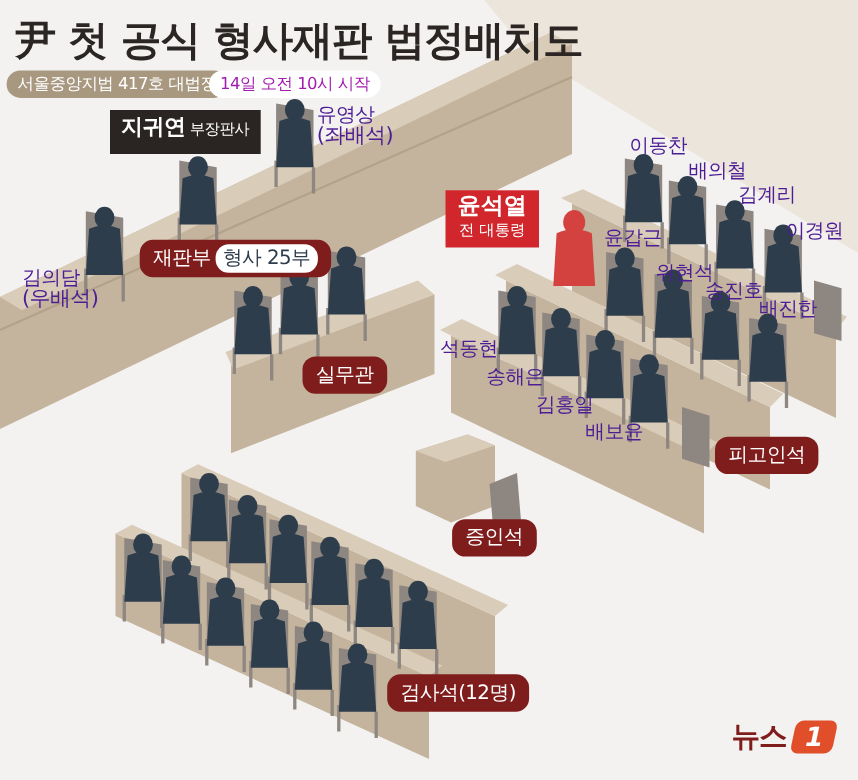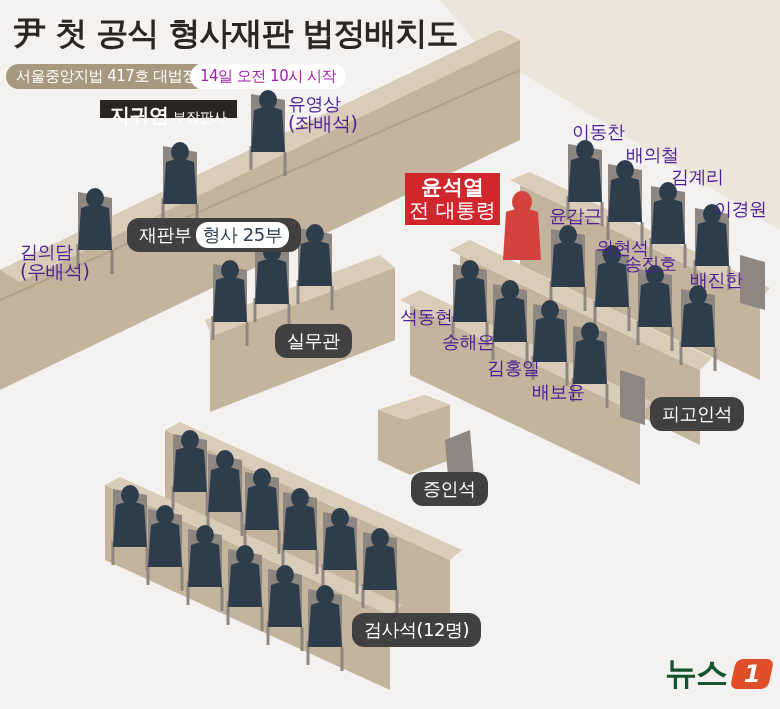--- a/index.html
+++ b/index.html
@@ -1,32 +1,32 @@
 <!DOCTYPE html>
 <html><head>
 <meta charset="utf-8">
 <style>
   html,body{margin:0;padding:0;}
   body{width:780px;height:709px;position:relative;overflow:hidden;background:#f3f2f0;font-family:"DejaVu Sans","Liberation Sans",sans-serif;}
   #scene{position:absolute;left:0;top:0;width:780px;height:709px;}
-  .title{position:absolute;left:14px;top:12px;font-size:32px;font-weight:bold;color:#2b2624;letter-spacing:-1px;white-space:nowrap;}
+  .title{position:absolute;left:14px;top:12px;font-size:37px;font-weight:bold;color:#2b2624;letter-spacing:-1px;white-space:nowrap;}
   .sub{position:absolute;top:64px;height:25px;line-height:25px;font-size:15px;border-radius:13px;padding:0 10px;white-space:nowrap;letter-spacing:-0.5px;}
   .sub1{left:6px;background:#a89880;color:#fff;}
   .sub2{left:190px;background:#fff;color:#a21caf;}
   .name{position:absolute;font-size:18px;color:#4c1d95;white-space:nowrap;letter-spacing:-0.5px;}
   .name .paren{display:block;font-size:19px;text-align:center;line-height:15px;}
-  .tag{position:absolute;background:#404040;color:#fff;border-radius:12px;padding:0 12px;height:34px;line-height:34px;font-size:18px;white-space:nowrap;letter-spacing:-0.5px;}
+  .tag{position:absolute;background:#7f1d1d;color:#fff;border-radius:12px;padding:0 12px;height:34px;line-height:34px;font-size:18px;white-space:nowrap;letter-spacing:-0.5px;}
   .tag .pill{display:inline-block;background:#fff;color:#2e3d4c;border-radius:12px;padding:0 7px;height:26px;line-height:26px;margin-left:4px;}
-  .judge-tag{position:absolute;left:100px;top:100px;background:#2a2523;color:#fff;height:18px;line-height:30px;padding:0 10px;font-size:20px;font-weight:bold;white-space:nowrap;letter-spacing:-0.5px;}
+  .judge-tag{position:absolute;left:100px;top:100px;background:#2a2523;color:#fff;height:40px;line-height:30px;padding:0 10px;font-size:20px;font-weight:bold;white-space:nowrap;letter-spacing:-0.5px;}
   .judge-tag small{font-size:14px;font-weight:normal;margin-left:4px;}
-  .yoon-tag{position:absolute;left:405px;top:173px;background:#d0262c;color:#fff;width:95px;height:52px;text-align:center;}
+  .yoon-tag{position:absolute;left:405px;top:173px;background:#d0262c;color:#fff;width:85px;height:52px;text-align:center;}
   .yoon-tag .n{font-size:21px;font-weight:bold;line-height:28px;display:block;}
-  .yoon-tag .r{font-size:20px;line-height:18px;display:block;}
+  .yoon-tag .r{font-size:14px;line-height:18px;display:block;}
   .logo{position:absolute;left:665px;top:652px;display:flex;align-items:center;gap:6px;}
-  .logo .txt{font-size:32px;font-weight:bold;color:#14532d;letter-spacing:-1px;}
+  .logo .txt{font-size:26px;font-weight:bold;color:#7f1d1d;letter-spacing:-1px;}
   .logo .one{width:38px;height:30px;background:#e04e2a;border-radius:7px;transform:skewX(-12deg);color:#fff;font-weight:bold;font-size:24px;text-align:center;line-height:30px;}
 </style>
 </head>
 <body>
 
 <svg id="scene" viewBox="0 0 780 709" xmlns="http://www.w3.org/2000/svg">
   <defs>
     <g id="fig">
       <ellipse cx="0" cy="-30" rx="9" ry="10" fill="#2e3d4c"></ellipse>
       <path d="M-14,-20 Q0,-26 14,-20 L17,22 L-17,22 Z" fill="#2e3d4c"></path>
@@ -222,21 +222,21 @@
   <span class="r">전 대통령</span>
 </div>
 
 <div class="name" style="left:572px;top:120px;">이동찬</div>
 <div class="name" style="left:626px;top:143px;">배의철</div>
 <div class="name" style="left:671px;top:165px;">김계리</div>
 <div class="name" style="left:714px;top:197px;">이경원</div>
 
 <div class="name" style="left:549px;top:204px;">윤갑근</div>
 <div class="name" style="left:596px;top:236px;">위현석</div>
-<div class="name" style="left:624px;top:252px;text-align:right;">송진호</div>
+<div class="name" style="left:641px;top:252px;text-align:right;">송진호</div>
 <div class="name" style="left:690px;top:268px;">배진한</div>
 
 <div class="name" style="left:400px;top:305px;">석동현</div>
 <div class="name" style="left:442px;top:330px;">송해은</div>
 <div class="name" style="left:487px;top:356px;">김홍일</div>
 <div class="name" style="left:532px;top:380px;">배보윤</div>
 
 <div class="tag" style="left:650px;top:369px;margin-top:28px;">피고인석</div>
 <div class="tag" style="left:411px;top:472px;">증인석</div>
 <div class="tag" style="left:352px;top:613px;">검사석(12명)</div>

